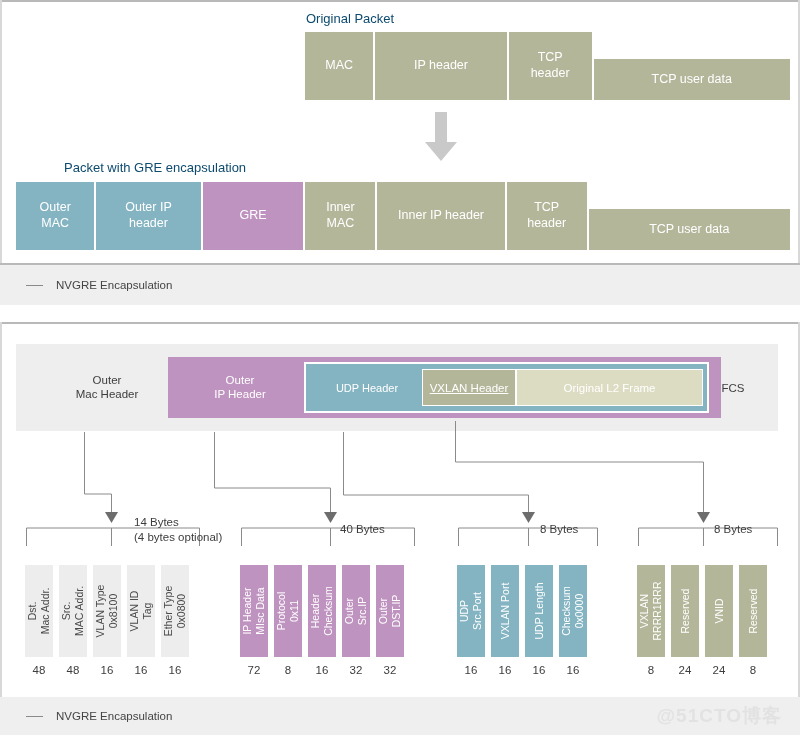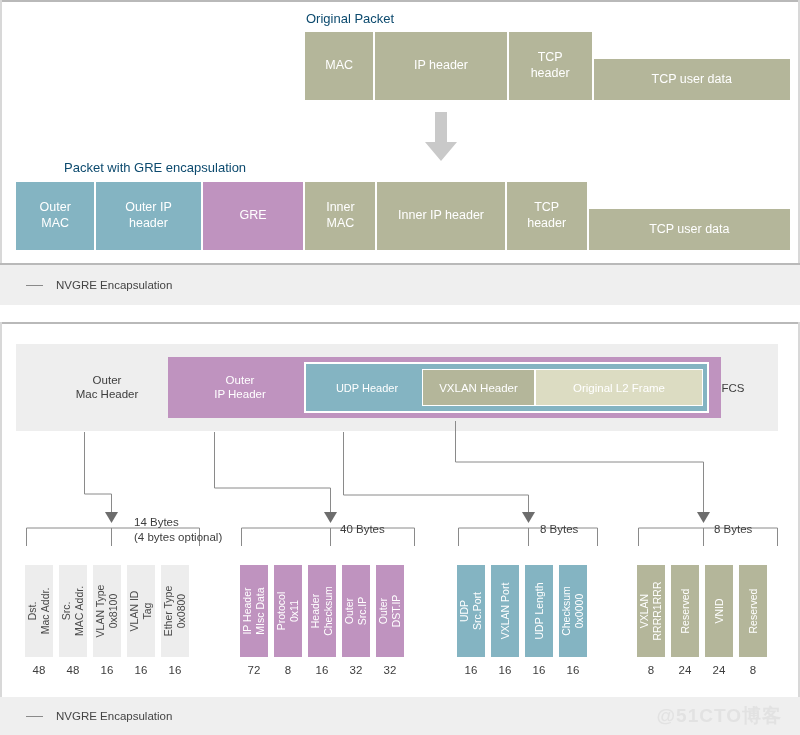--- a/index.html
+++ b/index.html
@@ -202,23 +202,24 @@
   .inner-seg {
     box-sizing: border-box;
     display: flex;
     align-items: center;
     justify-content: center;
     font-size: 11.5px;
     color: #ffffff;
     white-space: nowrap;
   }
   #seg-vxlan-header {
-    width: 113px;
+    width: 94px;
     background: #b4b69a;
     border-right: 2px solid #ffffff;
+    text-decoration: underline;
   }
   #seg-l2-frame {
     flex: 1;
     background: #dcdcc2;
   }
 
   
   #connectors {
     position: absolute;
     left: 0;

